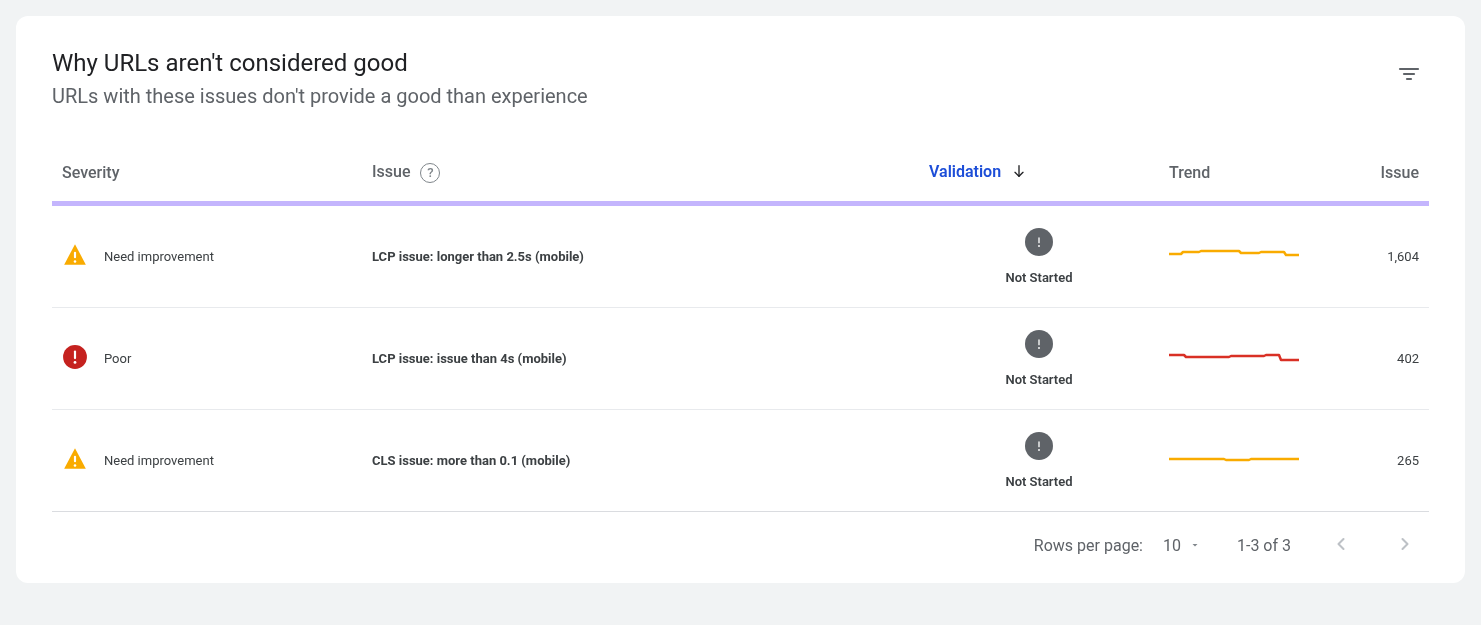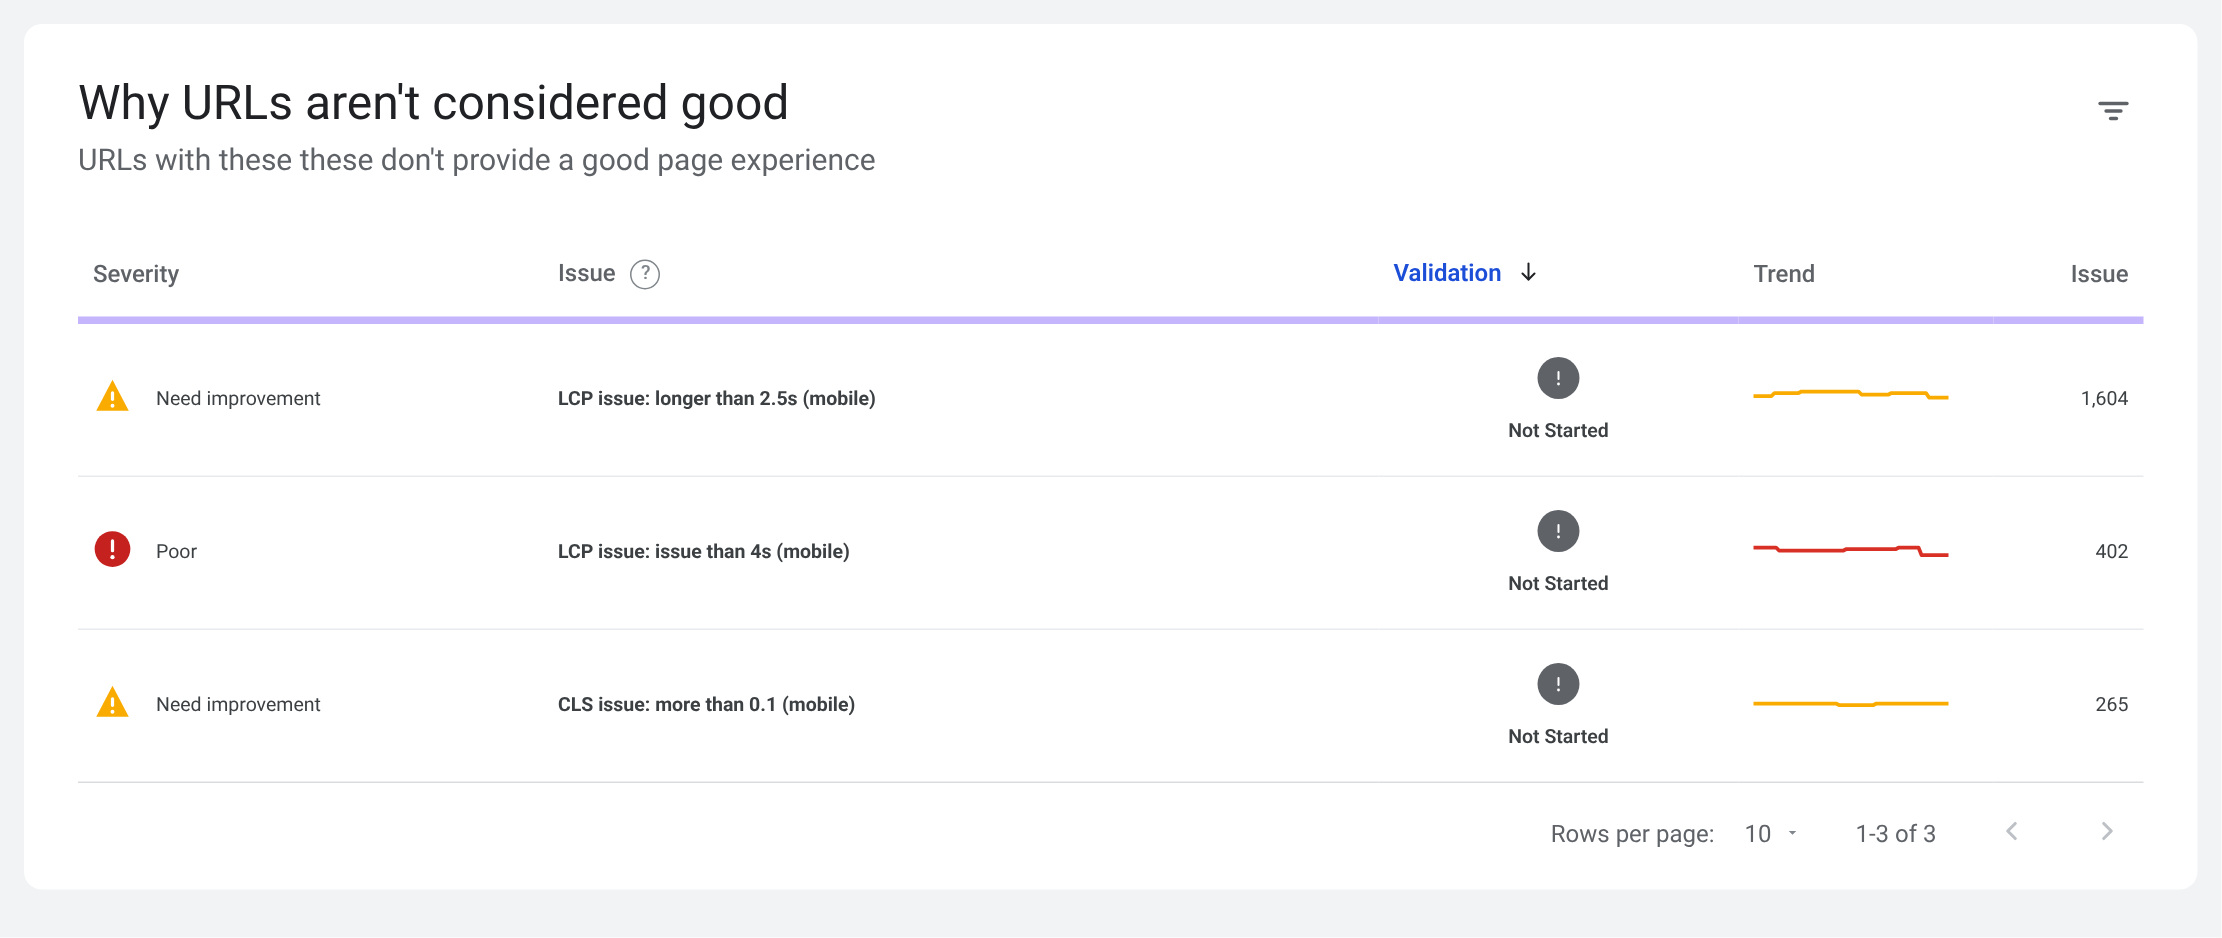--- a/index.html
+++ b/index.html
@@ -16,21 +16,21 @@
       width: 100%;
     }
     .card-header {
       display: flex;
       justify-content: space-between;
       align-items: flex-start;
       margin-bottom: 40px;
     }
     .header-titles { flex: 1; }
     .card-title {
-      font-size: 32px;
+      font-size: 24px;
       font-weight: 400;
       color: #202124;
       line-height: 1.25;
       margin-bottom: 6px;
     }
     .card-subtitle {
       font-size: 20px;
       color: #5f6368;
       font-weight: 400;
     }
@@ -113,21 +113,21 @@
     th.col-trend{ width: 170px;}
     th.col-urls{ width: 100px;}
   </style>
 </head>
 <body>
 
 <div class="card">
   <div class="card-header">
     <div class="header-titles">
       <h2 class="card-title">Why URLs aren't considered good</h2>
-      <div class="card-subtitle">URLs with these these don't provide a good page experience</div>
+      <div class="card-subtitle">URLs with these issues don't provide a good than experience</div>
     </div>
     <button class="filter-btn">
       <span>
         <svg width="24" height="24" viewBox="0 0 24 24" fill="none" stroke="#5f6368" stroke-width="2.2" stroke-linecap="round">
           <line x1="3" y1="7" x2="21" y2="7"></line>
             <line x1="7" y1="12" x2="17" y2="12"></line>
             <line x1="10" y1="17" x2="14" y2="17"></line>
         </svg>
       </span>
     </button>

